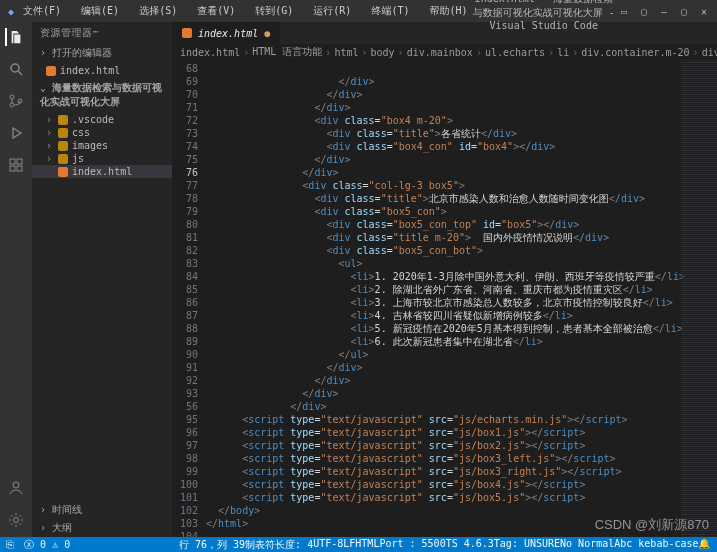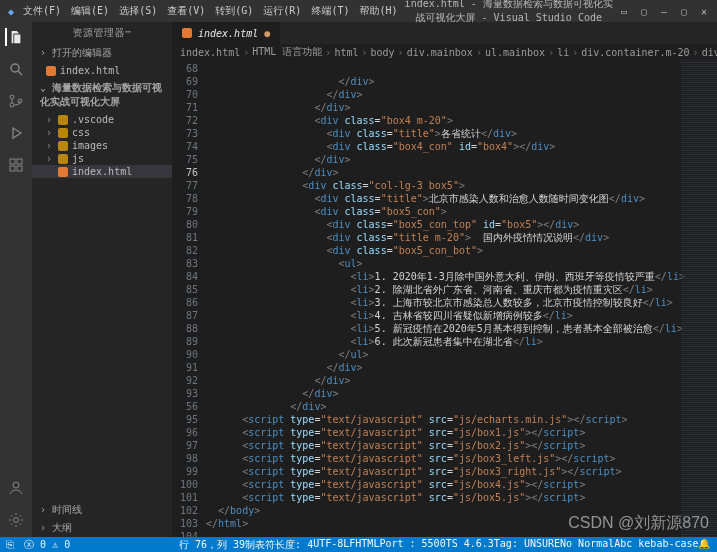--- a/index.html
+++ b/index.html
@@ -1,29 +1,29 @@
 <!DOCTYPE html>
 <html><head>
 <meta charset="utf-8">
 <style>
 *{margin:0;padding:0;box-sizing:border-box;font-family:"Segoe UI",Consolas,monospace;font-size:10px;user-select:none}
 body{background:#1e1e1e;color:#ccc;width:717px;height:552px;overflow:hidden;position:relative}
 .titlebar{height:22px;background:#323233;display:flex;align-items:center;padding:0 4px;color:#ccc;font-size:9px}
-.titlebar .menu{display:flex;gap:0}
+.titlebar .menu{display:flex;gap:10px}
 .titlebar .menu span{padding:2px 5px;cursor:default}
 .titlebar .titletxt{flex:1;text-align:center;opacity:.85}
 .titlebar .winctl{display:flex;gap:2px;align-items:center}
 .titlebar .winctl span{width:18px;text-align:center;opacity:.85}
 .main{display:flex;height:515px}
 .actbar{width:32px;background:#333333;display:flex;flex-direction:column;align-items:center;padding-top:6px;gap:14px}
 .actbar .ico{width:18px;height:18px;display:flex;align-items:center;justify-content:center;opacity:.55}
 .actbar .ico.active{opacity:1;border-left:2px solid #fff;padding-left:2px;margin-left:-4px}
 .actbar .bottom{margin-top:auto;margin-bottom:8px;display:flex;flex-direction:column;gap:14px;align-items:center}
 .side{width:140px;background:#252526;color:#bbb;font-size:9px;display:flex;flex-direction:column}
-.side .hdr{padding:4px 8px;text-transform:none;letter-spacing:.5px;opacity:.8;display:flex;justify-content:center}
+.side .hdr{padding:4px 8px;text-transform:none;letter-spacing:.5px;opacity:.8;display:flex;justify-content:flex-start}
 .side .sec{padding:2px 8px;opacity:.85}
 .tree{padding:2px 0}
 .tree .row{display:flex;align-items:center;gap:4px;padding:1px 6px 1px 14px;white-space:nowrap;overflow:hidden}
 .tree .row.sel{background:#37373d}
 .tree .row .chev{width:8px;opacity:.7}
 .tree .row .fic{width:10px;height:10px;border-radius:2px}
 .editor{flex:1;display:flex;flex-direction:column;background:#1e1e1e;min-width:0}
 .tabs{height:22px;background:#252526;display:flex;align-items:stretch}
 .tab{background:#1e1e1e;padding:0 10px;display:flex;align-items:center;gap:6px;font-size:9px;color:#e8e8e8;border-right:1px solid #252526;font-style:italic}
 .tab .dot{color:#d19a66}
@@ -36,21 +36,21 @@
 .t-tag{color:#4e8dc0}
 .t-attr{color:#9cdcfe}
 .t-str{color:#c28257}
 .t-txt{color:#d4d4d4}
 .t-pun{color:#808080}
 .t-ul{}
 .minimap{position:absolute;right:0;top:0;width:36px;height:100%;background:#1e1e1e;opacity:.6;background-image:linear-gradient(#3a3d41 1px,transparent 1px),linear-gradient(#2a2d31 1px,transparent 1px);background-size:100% 4px,100% 2px;background-position:0 10px}
 .statusbar{height:15px;background:#007acc;color:#fff;display:flex;align-items:center;font-size:8.5px;padding:0 6px;gap:10px}
 .statusbar .right{margin-left:auto;display:flex;gap:0}
 .statusbar span{opacity:.95}
-.wm{position:absolute;right:8px;bottom:18px;color:#a8a8a8;font-size:16px;font-family:sans-serif;opacity:.85;pointer-events:none}
+.wm{position:absolute;right:8px;bottom:18px;color:#a8a8a8;font-size:13px;font-family:sans-serif;opacity:.85;pointer-events:none}
 svg{display:block}
 </style>
 </head>
 <body>
 
 <div class="titlebar">
   <span style="width:14px;display:inline-flex;justify-content:center;color:#6aa9f0">◆</span>
   <div class="menu">
       <span>文件(F)</span>
       <span>编辑(E)</span>
@@ -178,21 +178,21 @@
         <span>index.html</span>
         <span class="sep">›</span>
         <span>HTML 语言功能</span>
         <span class="sep">›</span>
         <span>html</span>
         <span class="sep">›</span>
         <span>body</span>
         <span class="sep">›</span>
         <span>div.mainbox</span>
         <span class="sep">›</span>
-        <span>ul.mainbox</span>
+        <span>ul.echarts</span>
         <span class="sep">›</span>
         <span>li</span>
         <span class="sep">›</span>
         <span>div.container.m-20</span>
         <span class="sep">›</span>
         <span>div.row</span>
       </div>
     <div class="code">
       <div class="gutter">
           <div>68</div>

